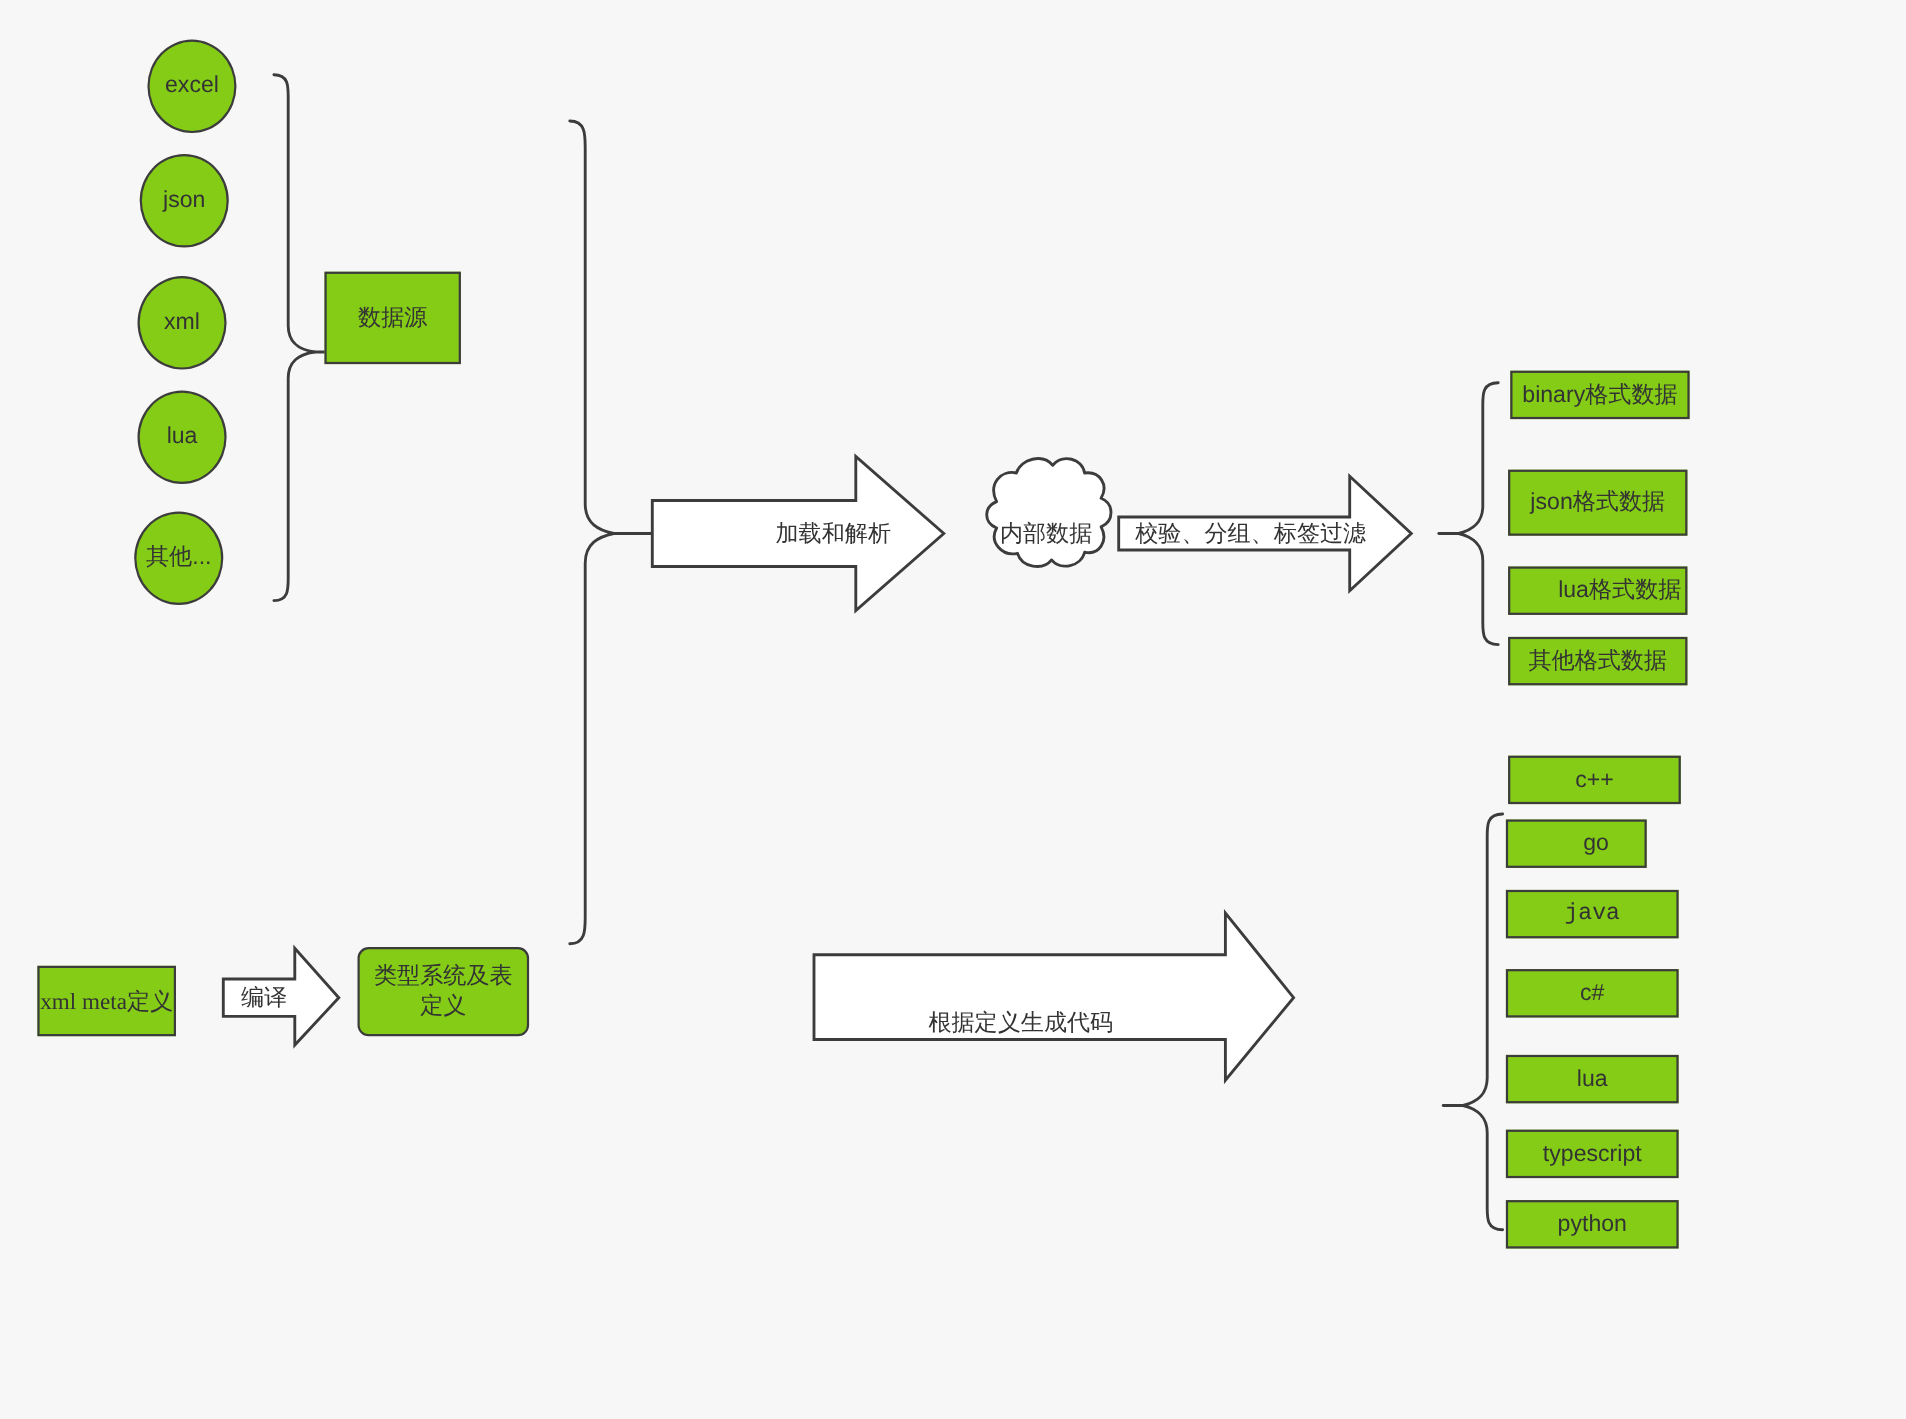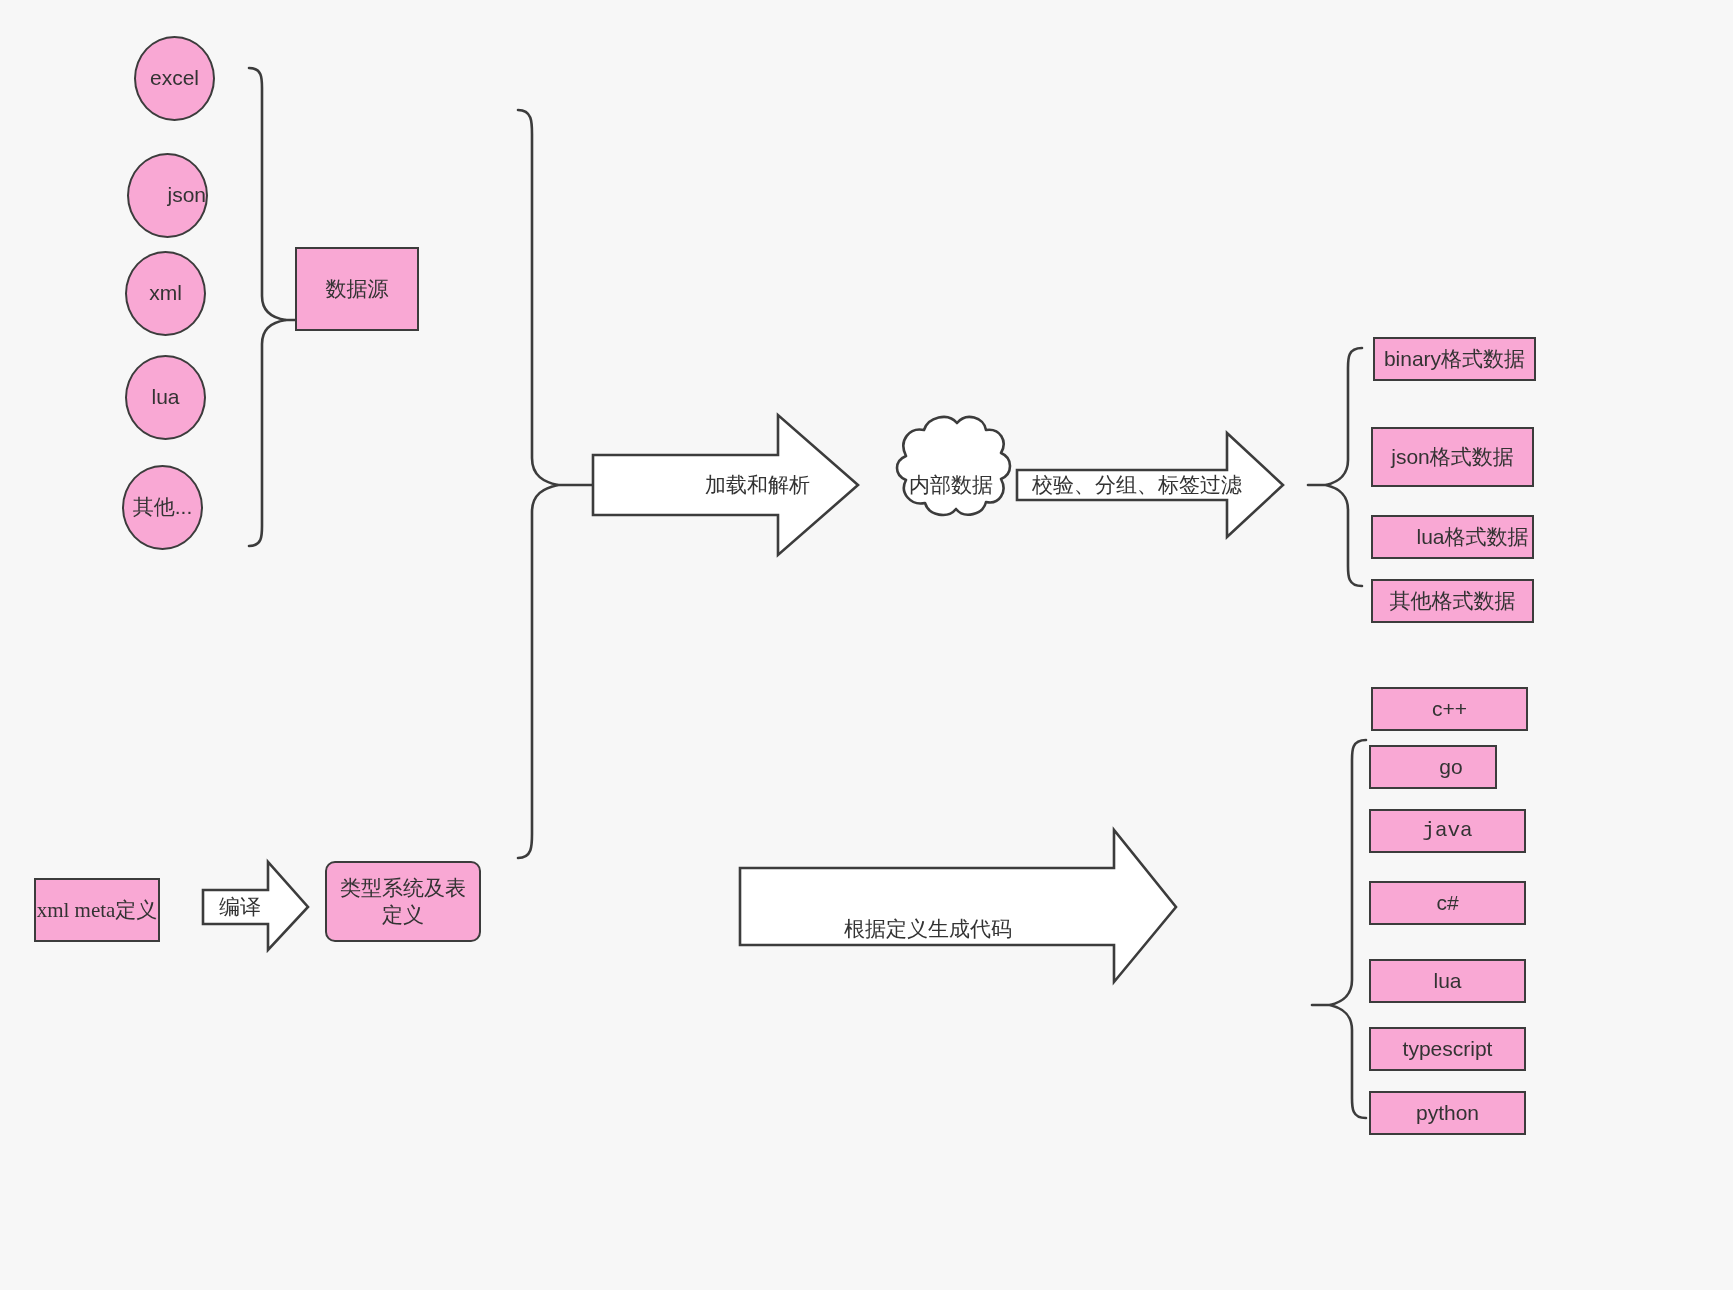--- a/index.html
+++ b/index.html
@@ -21,21 +21,21 @@
     width: 1733px;
     height: 1290px;
   }
   .node {
     position: absolute;
     box-sizing: border-box;
     display: flex;
     align-items: center;
     justify-content: center;
     text-align: center;
-    background: #f9a8d4;
+    background: #84cc16;
     border: 2.5px solid #3c3c3c;
     color: #333333;
     line-height: 1.25;
     user-select: none;
   }
   .circle {
     border-radius: 50%;
     font-size: 21px;
   }
   .rect {
@@ -139,21 +139,21 @@
            C 1352 996 1342 1002 1330 1005
            C 1342 1008 1352 1014 1352 1030
            L 1352 1098
            C 1352 1108 1352 1118 1366 1118" fill="none" stroke="#3c3c3c" stroke-width="2.6" stroke-linecap="round"></path>
   <path d="M 1330 1005 L 1312 1005" fill="none" stroke="#3c3c3c" stroke-width="2.6" stroke-linecap="round"></path>
 </svg>
 
 <div class="node circle" style="left:134px; top:36px; width:81px; height:85px;">
   <span>excel</span>
 </div>
-<div class="node circle" style="left:127px; top:153px; width:81px; height:85px;justify-content:flex-end;">
+<div class="node circle" style="left:127px; top:140px; width:81px; height:85px;">
   <span>json</span>
 </div>
 <div class="node circle" style="left:125px; top:251px; width:81px; height:85px;">
   <span>xml</span>
 </div>
 <div class="node circle" style="left:125px; top:355px; width:81px; height:85px;">
   <span>lua</span>
 </div>
 <div class="node circle" style="left:122px; top:465px; width:81px; height:85px;">
   <span>其他...</span>

